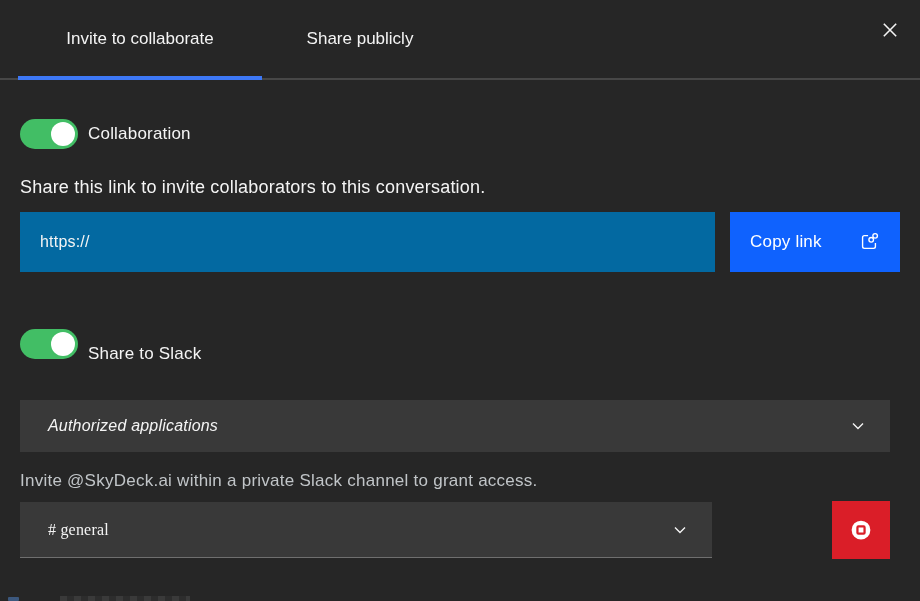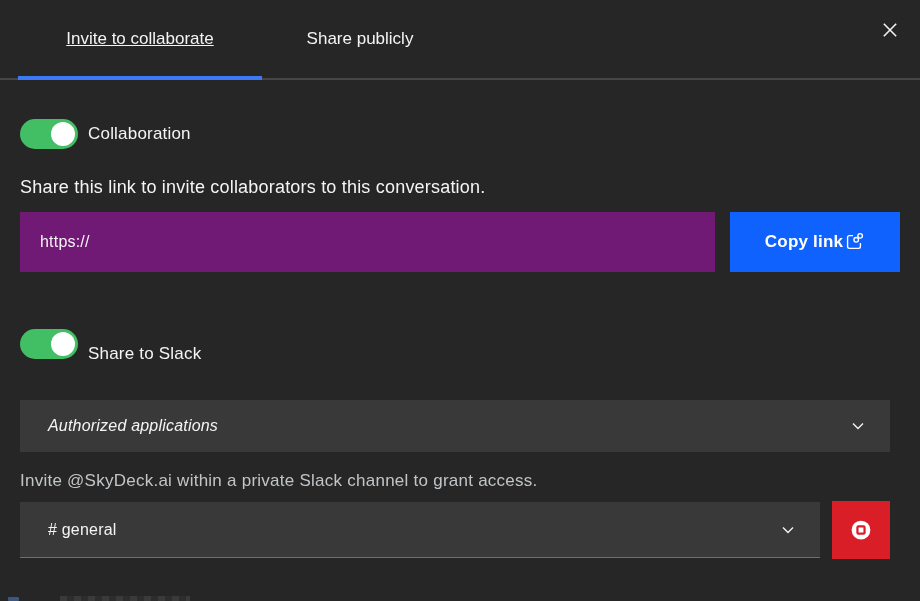--- a/index.html
+++ b/index.html
@@ -18,47 +18,47 @@
   .close-btn{left:874px;top:14px;width:32px;height:32px;display:flex;align-items:center;
        justify-content:center;background:transparent;border:none;cursor:pointer;padding:0;}
   
   .toggle{width:58px;height:30px;border-radius:15px;background:#42be65;cursor:pointer;}
   .toggle .knob{position:absolute;top:3px;right:3px;width:24px;height:24px;border-radius:50%;background:#ffffff;}
   .toggle-label{height:30px;display:flex;align-items:center;font-size:17px;color:#f4f4f4;}
   
   .desc{font-size:18px;color:#f4f4f4;}
   .helper{font-size:17px;color:#c1c5c8;letter-spacing:.25px;}
   
-  .link-input{left:20px;top:212px;width:695px;height:60px;background:#701a75;border:none;
+  .link-input{left:20px;top:212px;width:695px;height:60px;background:#0369a1;border:none;
        color:#f4f4f4;font-size:16px;padding:0 0 0 20px;box-sizing:border-box;outline:none;
        font-family:"Liberation Sans", sans-serif;letter-spacing:.2px;}
   .primary-btn{left:730px;top:212px;width:170px;height:60px;background:#0f62fe;border:none;
-       color:#ffffff;display:flex;align-items:center;justify-content:center;
+       color:#ffffff;display:flex;align-items:center;justify-content:space-between;
        padding:0 20px 0 20px;box-sizing:border-box;cursor:pointer;font-size:17px;
-       font-family:"Liberation Sans", sans-serif;letter-spacing:.2px;font-weight:bold;}
+       font-family:"Liberation Sans", sans-serif;letter-spacing:.2px;}
   .select{background:#393939;display:flex;align-items:center;cursor:pointer;
        box-sizing:border-box;padding:0 24px 0 28px;font-size:16px;color:#f4f4f4;}
   .select .value{flex:1;}
   .select1{left:20px;top:400px;width:870px;height:52px;font-style:italic;}
-  .select2{left:20px;top:502px;width:800px;height:56px;border-bottom:1px solid #6f6f6f;}
+  .select2{left:20px;top:502px;width:692px;height:56px;border-bottom:1px solid #6f6f6f;font-family:Liberation Serif, serif;}
   .danger-btn{left:832px;top:501px;width:58px;height:58px;background:#da1e28;border:none;
        display:flex;align-items:center;justify-content:center;cursor:pointer;padding:0;}
   
   .clip-a{left:8px;top:597px;width:11px;height:4px;background:#3c587e;border-radius:1px;}
   .clip-b{left:60px;top:596px;width:130px;height:5px;
        background:repeating-linear-gradient(90deg,#3a3a3a 0 7px,#2d2d2d 7px 14px);}
   svg{display:block;}
 </style>
 </head>
 <body>
 
 <div class="frame">
 
   <div class="abs tabbar-divider"></div>
-  <button class="abs tab" style="left:18px;width:244px;text-decoration:underline;">
+  <button class="abs tab" style="left:18px;width:244px;">
     <span>Invite to collaborate</span>
   </button>
   <div class="abs tab-underline" style="left:18px;width:244px;"></div>
   <button class="abs tab" style="left:262px;width:196px;">
     <span>Share publicly</span>
   </button>
   <button class="abs close-btn">
     <span>
       <svg width="18" height="18" viewBox="0 0 16 16" fill="none" stroke="#f4f4f4" stroke-width="1.4">
         <path d="M2.5 2.5 L13.5 13.5 M13.5 2.5 L2.5 13.5"></path>

